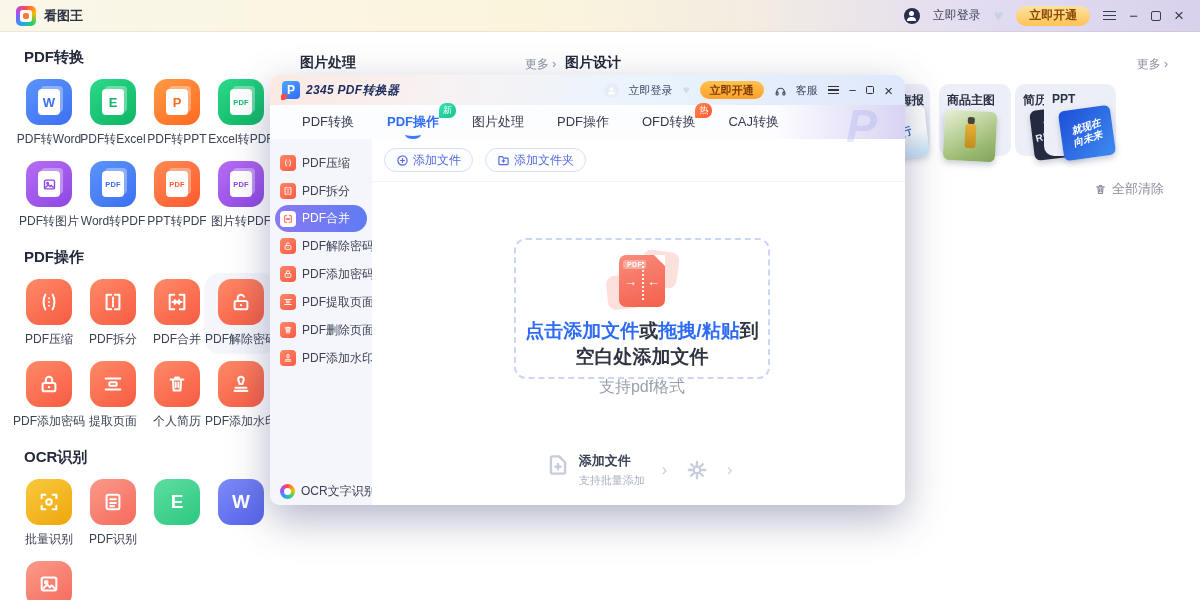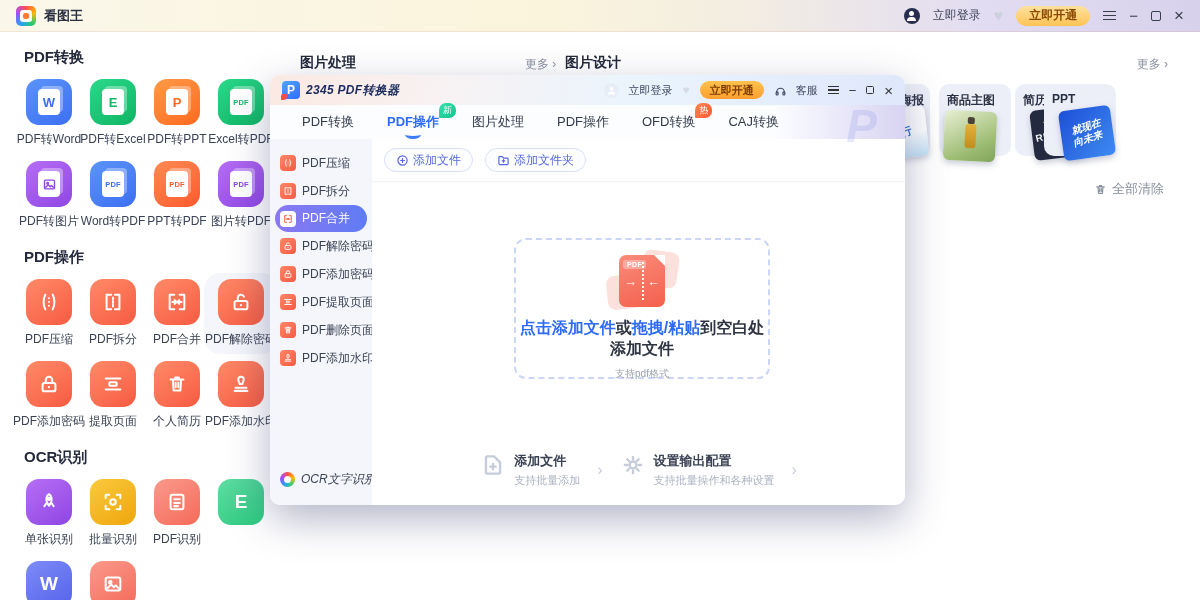--- a/index.html
+++ b/index.html
@@ -112,21 +112,21 @@
   .badge.new { background:linear-gradient(135deg,#35E0B0,#14C48B); }
   .badge.hot { background:linear-gradient(135deg,#FF8A50,#FF5430); }
 
   .m-body { display:flex; height:366px; }
   .m-side { width:102px; background:#F5F6FB; display:flex; flex-direction:column; padding-top:10px; }
   .m-item { height:28px; display:flex; align-items:center; gap:6px; padding-left:10px; font-size:12px; color:#3A4254; cursor:pointer; white-space:nowrap; }
   .mic { width:16px; height:16px; border-radius:4px; background:linear-gradient(135deg,#FF8668,#F75B42);
     color:#fff; display:flex; align-items:center; justify-content:center; flex:none; }
   .m-item.active { background:linear-gradient(90deg,#8B79F3,#5F7BF4); color:#fff; border-radius:14px; margin:0 5px; padding-left:5px; height:27px; }
   .m-item.active .mic { background:#fff; color:#F75B42; }
-  .m-ocr { margin-top:auto; margin-bottom:12px;font-style:italic; }
+  .m-ocr { margin-top:auto; margin-bottom:0; }
   .ocr-ic { width:15px; height:15px; border-radius:50%; background:conic-gradient(#FF4D4D,#FFB800,#35D077,#2E9BFF,#A54DFF,#FF4D4D);
     position:relative; flex:none; }
   .ocr-ic::after { content:""; position:absolute; inset:4px; background:#fff; border-radius:50%; }
 
   .m-main { flex:1; position:relative; background:#fff; }
   .m-toolbar { display:flex; gap:12px; padding:9px 12px; border-bottom:1px solid #F1F3F8; }
   .tool-btn { height:24px; padding:0 11px; border-radius:13px; border:1px solid #D9DEF8; background:#FCFDFF;
     color:#5667E0; font-size:12px; display:flex; align-items:center; gap:4px; cursor:pointer; }
 
   .dropzone { position:absolute; left:142px; top:99px; width:256px; height:141px; border:2px dashed #CBD6F6; border-radius:12px;
@@ -134,23 +134,23 @@
   .dz-icon { position:relative; width:46px; height:52px; margin:15px auto 11px; }
   .dz-blob1 { position:absolute; left:-12px; bottom:-2px; width:34px; height:34px; background:#FBE0DB; border-radius:8px; transform:rotate(-6deg); }
   .dz-blob2 { position:absolute; right:-13px; top:-4px; width:36px; height:36px; background:#FBE0DB; border-radius:8px; transform:rotate(8deg); }
   .dz-doc { position:absolute; inset:0; background:linear-gradient(160deg,#FA8B7B,#F4604C); border-radius:7px; }
   .dz-doc::after { content:""; position:absolute; top:0; right:0; border-style:solid; border-width:0 11px 11px 0; border-color:transparent #fff transparent transparent; }
   .dz-tag { position:absolute; top:5px; left:4px; background:rgba(255,255,255,.32); color:#fff; font-size:7px; font-weight:bold;
     padding:1px 4px; border-radius:3px; letter-spacing:.4px; z-index:2; }
   .dz-line { position:absolute; top:7px; bottom:7px; left:50%; border-left:2px dotted rgba(255,255,255,.9); }
   .dz-ar { position:absolute; top:50%; transform:translateY(-50%); color:#fff; font-weight:bold; font-size:13px; }
   .dz-ar.l { left:5px; } .dz-ar.r { right:5px; }
-  .dz-cta { font-size:16px; font-weight:bold; color:#2F3442; }
+  .dz-cta { font-size:19px; font-weight:bold; color:#2F3442; }
   .dz-cta .blue { color:#2E6BF5; }
-  .dz-hint { margin-top:7px; font-size:10px; color:#9AA0AD; }
+  .dz-hint { margin-top:7px; font-size:16px; color:#9AA0AD; }
 
   .steps { position:absolute; left:0; right:0; bottom:17px; display:flex; justify-content:center; align-items:center; gap:17px; color:#C6CCDA; }
   .step { display:flex; align-items:flex-start; gap:8px; }
   .step-title { font-size:13px; font-weight:bold; color:#3A4254; }
   .step-desc { font-size:11px; color:#ABB2C0; margin-top:3px; }
   .chev { font-size:16px; color:#C7CEDC; }
 </style>
 </head>
 <body>
 
@@ -390,28 +390,20 @@
               <use href="#i-stamp"></use>
             </svg>
           </div>
           <div class="tlabel">PDF添加水印</div>
         </div>
     </div>
 
     <div class="sec-h">OCR识别</div>
     <div class="tool-grid">
       <div class="titem">
-          <div class="ticon c-purple">
-            <svg class="ic i22">
-              <use href="#i-rocket"></use>
-            </svg>
-          </div>
-          <div class="tlabel">单张识别</div>
-        </div>
-      <div class="titem">
           <div class="ticon c-gold">
             <svg class="ic i22">
               <use href="#i-scan"></use>
             </svg>
           </div>
           <div class="tlabel">批量识别</div>
         </div>
       <div class="titem">
           <div class="ticon c-psalmon">
             <svg class="ic i22">
@@ -634,24 +626,20 @@
             <div>
                 <div class="step-title">添加文件</div>
                 <div class="step-desc">支持批量添加</div>
               </div>
           </div>
           <div class="chev">›</div>
           <div class="step">
             <svg class="ic i26">
                 <use href="#i-gear"></use>
               </svg>
-            <div>
-                <div class="step-title">设置输出配置</div>
-                <div class="step-desc">支持批量操作和各种设置</div>
-              </div>
           </div>
           <div class="chev">›</div>
         </div>
       </div>
     </div>
   </div>
 
 </div>
 
 </body></html>

